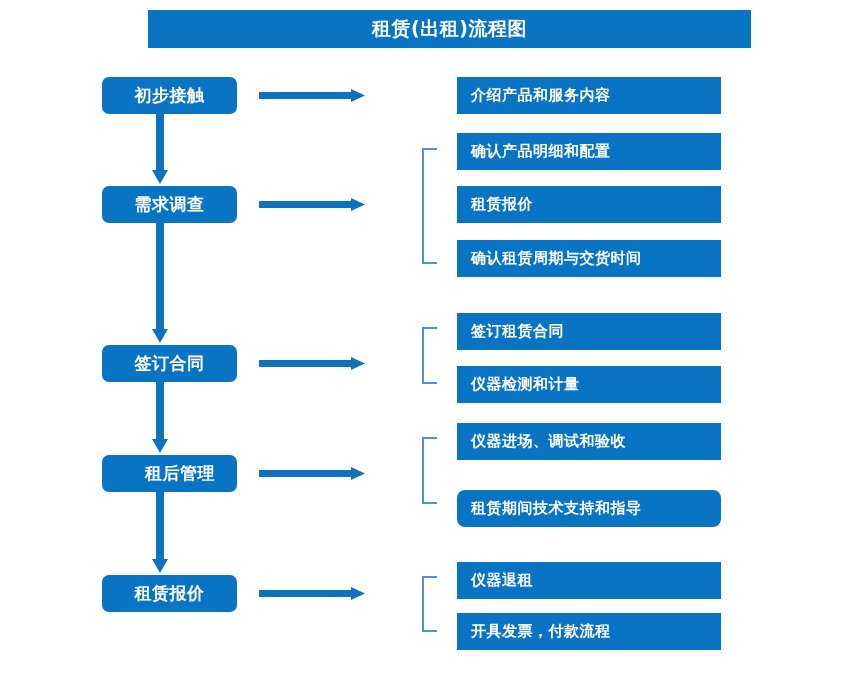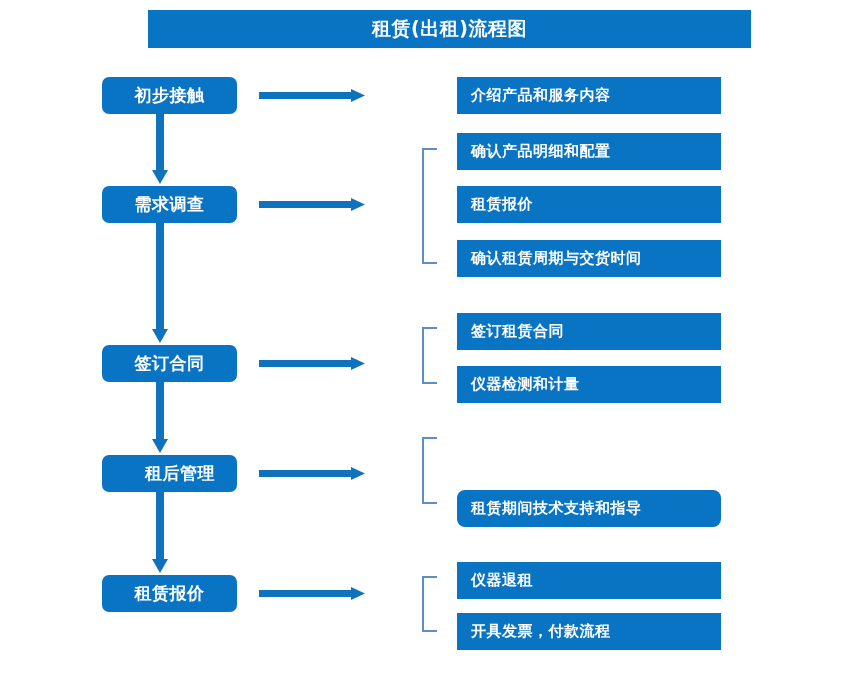--- a/index.html
+++ b/index.html
@@ -187,20 +187,21 @@
   <div class="box detail-box" style="top:133px;">确认产品明细和配置</div>
 
   <div class="box detail-box" style="top:186px;">租赁报价</div>
 
   <div class="box detail-box" style="top:240px;">确认租赁周期与交货时间</div>
 
   <div class="box detail-box" style="top:313px;">签订租赁合同</div>
 
   <div class="box detail-box" style="top:366px;">仪器检测和计量</div>
 
+  <div class="box detail-box" style="top:423px;">仪器进场、调试和验收</div>
 
   <div class="box detail-box" style="top:490px;border-radius:8px;">租赁期间技术支持和指导</div>
 
   <div class="box detail-box" style="top:562px;text-align:center;">仪器退租</div>
 
   <div class="box detail-box" style="top:613px;">开具发票，付款流程</div>
 
 </div>
 
 </body></html>

